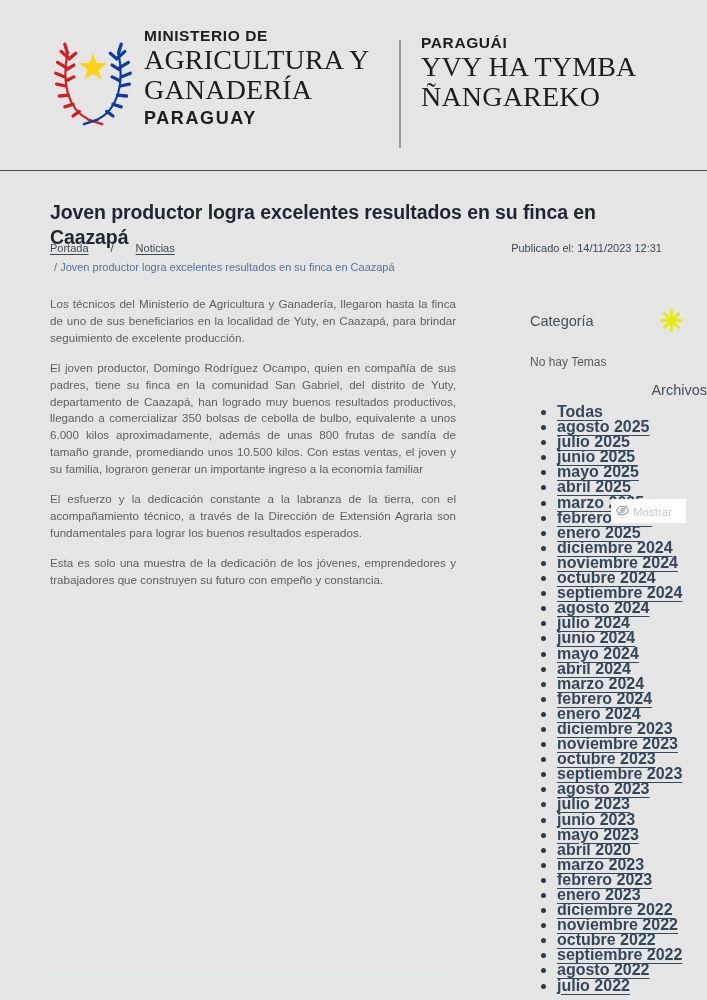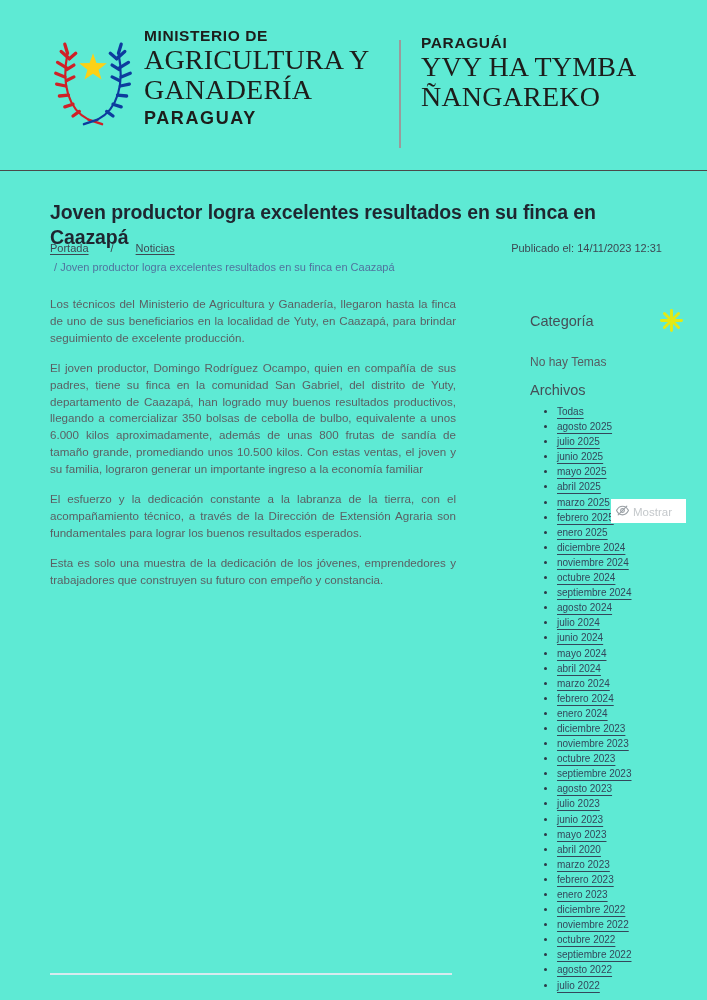--- a/index.html
+++ b/index.html
@@ -1,16 +1,16 @@
 <!DOCTYPE html>
 <html><head>
 <meta charset="utf-8">
 <style>
   html,body{margin:0;padding:0;background:#fff;}
-  .page{position:relative;width:707px;height:1000px;background:#5eead4;overflow:hidden;
+  .page{position:relative;width:707px;height:1000px;background:#e5e5e5;overflow:hidden;
         font-family:"Liberation Sans",sans-serif;}
 
   
   .logo{position:absolute;left:52px;top:26px;display:flex;align-items:center;cursor:pointer;}
   .crest{margin-right:10px;}
   .lt{display:flex;flex-direction:column;}
   .l1{font-size:15.5px;font-weight:700;color:#1d1d1b;letter-spacing:.6px;line-height:18px;}
   .l2,.l3{font-family:"Liberation Serif",serif;font-size:28px;font-weight:400;color:#1d1d1b;
           line-height:30px;letter-spacing:.2px;}
   .l4{font-size:18px;font-weight:700;color:#1d1d1b;letter-spacing:1.6px;line-height:22px;margin-top:2px;}
@@ -25,25 +25,25 @@
   .bc-row{display:flex;align-items:baseline;gap:22px;position:relative;}
   .bc-link{color:#3d4852;text-decoration:underline;text-underline-offset:2px;cursor:pointer;}
   .published{position:absolute;right:0;top:0;color:#3d4852;}
   .bc-current{margin-top:7px;color:#50739e;padding-left:4px;}
   .content{position:absolute;left:50px;top:296px;width:406px;}
   .content p{margin:0 0 13px;font-size:11.6px;line-height:16.9px;color:#5b5f63;text-align:justify;}
 
   
   .sidebar{position:absolute;left:530px;top:313px;width:177px;}
   .side-h{font-size:14.5px;font-weight:400;color:#454f57;margin:0;line-height:17px;}
-  .archivos-h{margin-top:13px;}
+  .archivos-h{margin-top:13px;text-align:right;}
   .asterisk{position:absolute;left:130px;top:-4px;}
   .no-temas{margin-top:25px;font-size:12px;color:#565c61;line-height:14px;}
   .archive-list{margin:7px 0 0;padding-left:27px;list-style:disc;}
-  .archive-list li{font-size:10px;line-height:11.8px;margin-bottom:3.3px;color:#2c3a47;}
+  .archive-list li{font-size:16px;line-height:11.8px;margin-bottom:3.3px;color:#2c3a47;font-weight:bold;}
   .archive-list a{color:#33475b;text-decoration:underline;text-underline-offset:2.5px;cursor:pointer;}
 
   
   .mostrar{position:absolute;left:611px;top:499px;width:75px;height:24px;background:#ffffff;z-index:5;
            display:flex;align-items:center;gap:4px;padding:2px 0 0 5px;box-sizing:border-box;cursor:pointer;}
   .mostrar .txt{font-size:11.5px;color:#c4c8cb;line-height:13px;}
 
   
   .footer-rule{position:absolute;left:50px;top:973px;width:402px;height:2px;background:#d7eaee;}
 </style>

